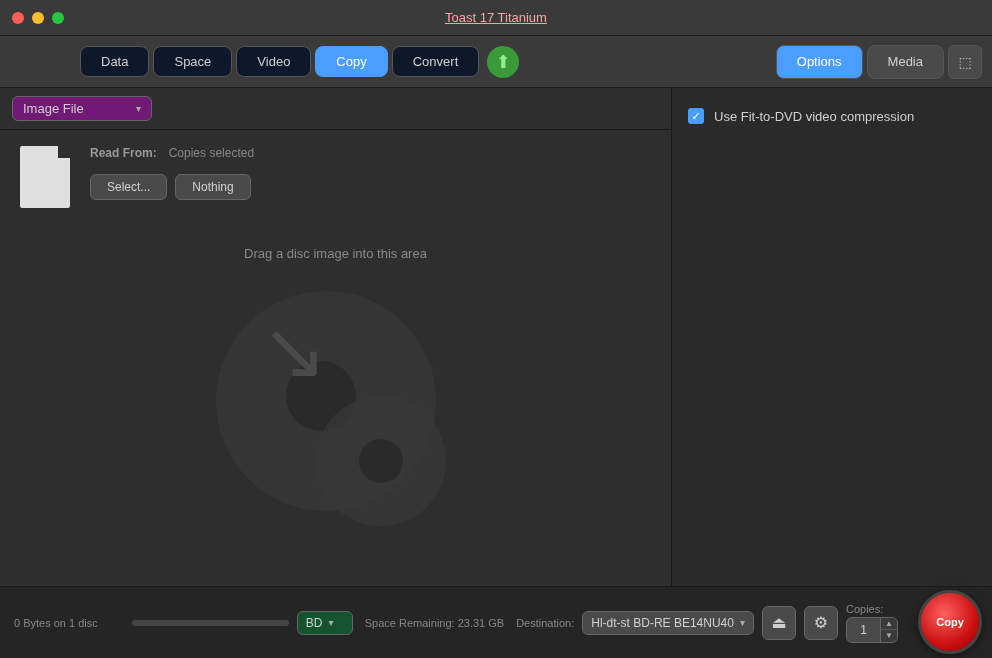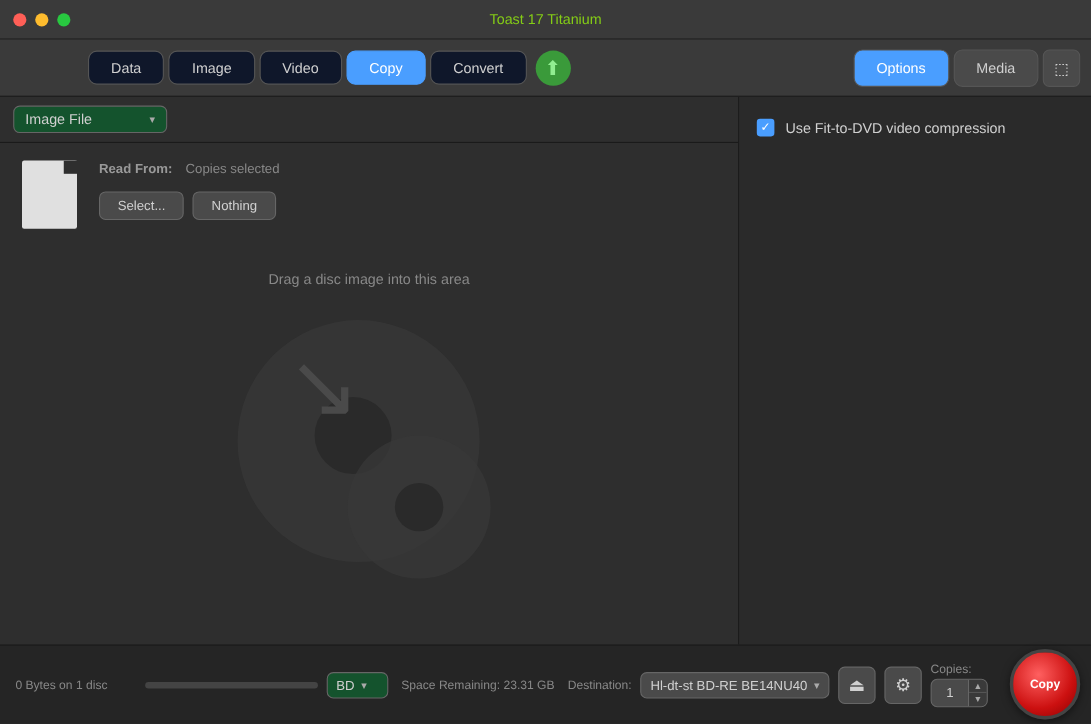--- a/index.html
+++ b/index.html
@@ -18,21 +18,22 @@
       height: 36px;
       background: #3a3a3a;
       display: flex;
       align-items: center;
       justify-content: center;
       position: relative;
       border-bottom: 1px solid #1a1a1a;
     }
     .titlebar-title {
       font-size: 13px;
-      color: #84cc16;
+      color: #fca5a5;
+      text-decoration: underline;
     }
     .window-controls {
       position: absolute;
       left: 12px;
       display: flex;
       gap: 8px;
       align-items: center;
     }
     .btn-close { width: 12px; height: 12px; border-radius: 50%; background: #ff5f57; border: none; cursor: pointer; }
     .btn-min { width: 12px; height: 12px; border-radius: 50%; background: #febc2e; border: none; cursor: pointer; }
@@ -128,21 +129,21 @@
       flex-direction: column;
     }
     .source-dropdown-bar {
       padding: 8px 12px;
       background: #2e2e2e;
       border-bottom: 1px solid #1a1a1a;
     }
     .source-dropdown {
       display: flex;
       align-items: center;
-      background: #14532d;
+      background: #701a75;
       border: 1px solid #666;
       border-radius: 6px;
       padding: 4px 10px;
       width: 140px;
       cursor: pointer;
       gap: 8px;
     }
     .source-dropdown-label {
       font-size: 13px;
       color: #d0d0d0;
@@ -469,21 +470,21 @@
   <div class="window-controls">
     <button class="btn-close"></button>
     <button class="btn-min"></button>
     <button class="btn-max"></button>
   </div>
   <span class="titlebar-title">Toast 17 Titanium</span>
 </div>
 
 <div class="main-tabs">
   <button class="tab-btn">Data</button>
-  <button class="tab-btn">Image</button>
+  <button class="tab-btn">Space</button>
   <button class="tab-btn">Video</button>
   <button class="tab-btn active">Copy</button>
   <button class="tab-btn">Convert</button>
   <div class="tab-upload-btn">
     <span class="tab-upload-arrow">⬆</span>
   </div>
   <div class="right-tabs">
     <button class="right-tab-btn">Options</button>
     <button class="right-tab-btn inactive">Media</button>
     <div class="icon-btn-sq">

